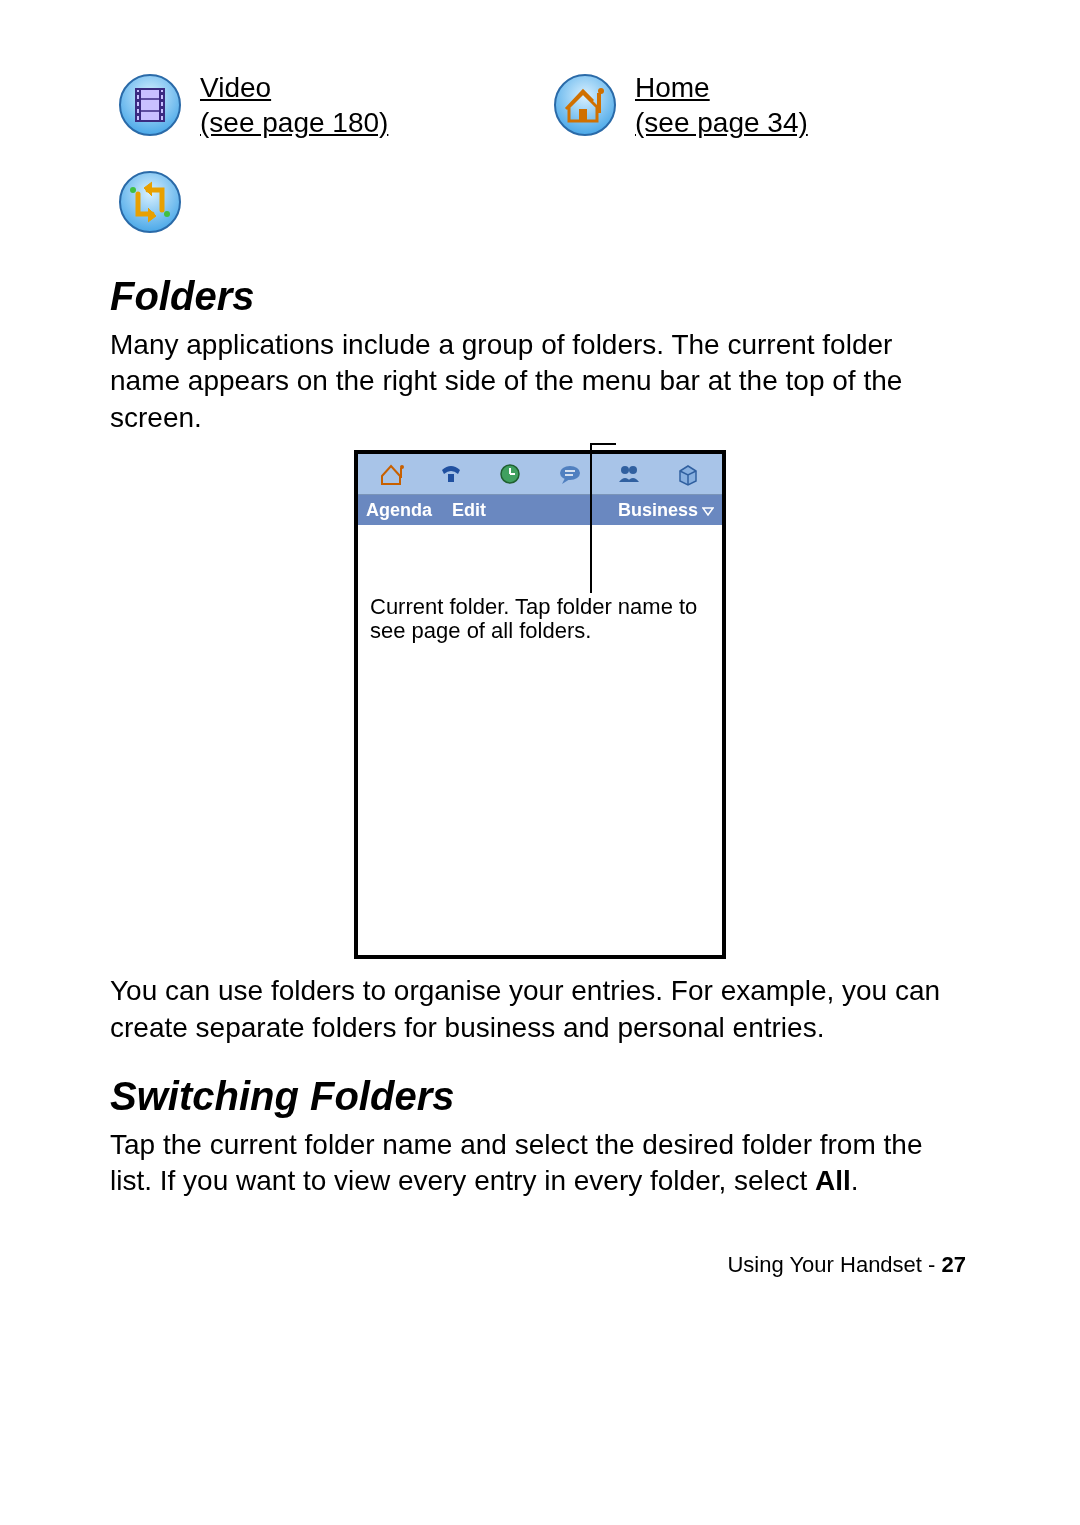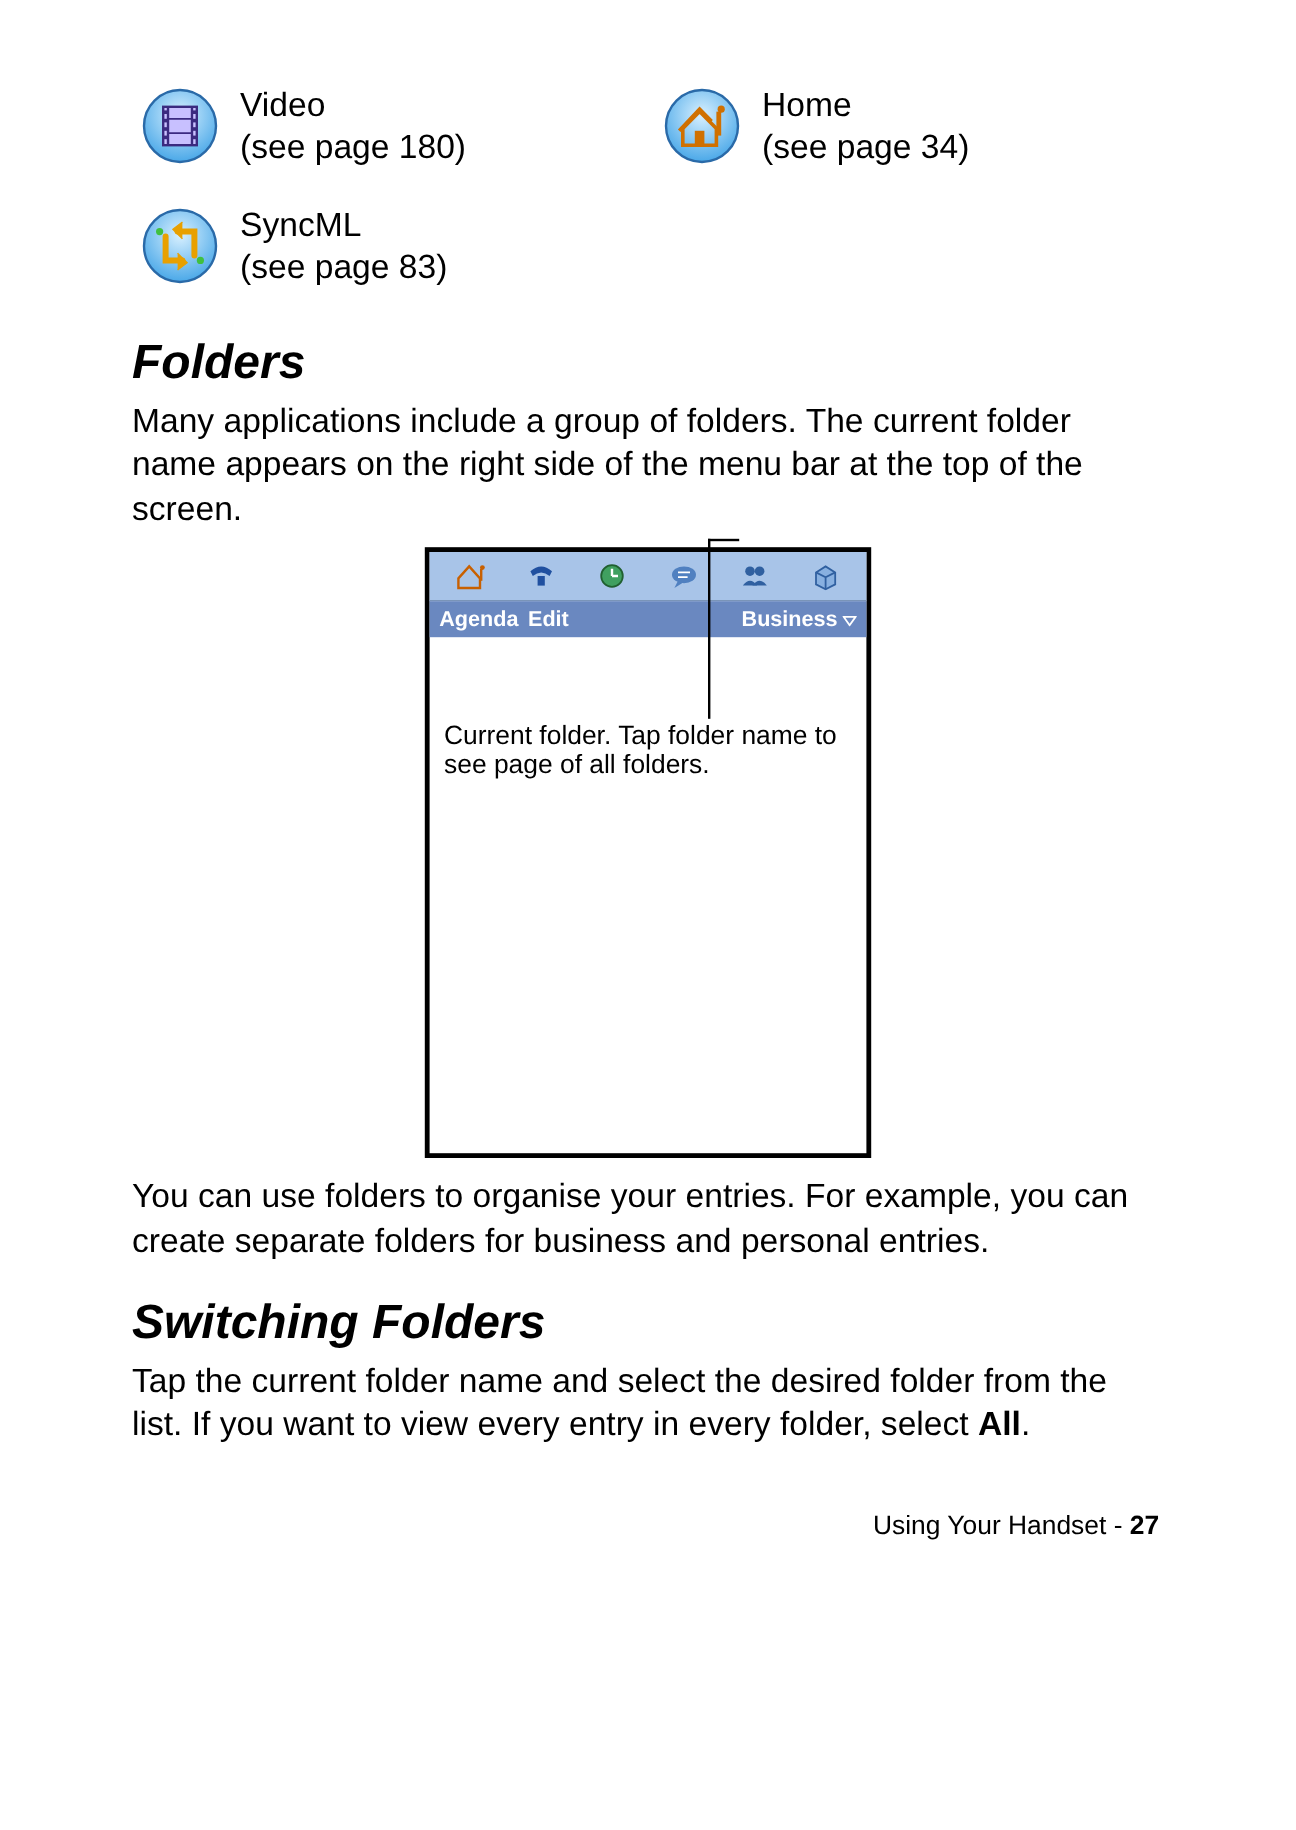--- a/index.html
+++ b/index.html
@@ -22,20 +22,21 @@
     margin-bottom: 40px;
   }
   .icon-grid .icon-cell {
     display: flex;
     justify-content: center;
     align-items: center;
   }
   .icon-grid .text-cell {
     font-size: 28px;
     line-height: 1.25;
+    text-decoration: underline;
   }
   .h2-italic {
     font-size: 40px;
     font-weight: bold;
     font-style: italic;
     margin: 20px 0 8px 0;
   }
   .body-text {
     font-size: 28px;
     line-height: 1.3;
@@ -66,21 +67,21 @@
     color: #fff;
     height: 30px;
     display: flex;
     align-items: center;
     font-size: 18px;
     font-weight: bold;
     padding: 0 8px;
     justify-content: space-between;
     position: relative;
   }
-  .menu-left { display: flex; gap: 8px; }
+  .menu-left { display: flex; gap: 20px; }
   .folder-chip {
     display: flex;
     align-items: center;
     gap: 4px;
   }
   .folder-chip .tri {
     display: inline-block;
   }
   .date-row {
     display: flex;
@@ -206,24 +207,20 @@
         </defs>
         <circle cx="32" cy="32" r="30" fill="url(#gs)" stroke="#2a6aa8" stroke-width="2"></circle>
         <path d="M20 24 L20 44 L34 44" fill="none" stroke="#e8a000" stroke-width="5" stroke-linecap="round"></path>
         <path d="M30 38 L38 46 L30 52" fill="#e8a000" stroke="#e8a000" stroke-width="1"></path>
         <path d="M44 40 L44 20 L30 20" fill="none" stroke="#e8a000" stroke-width="5" stroke-linecap="round"></path>
         <path d="M34 26 L26 18 L34 12" fill="#e8a000" stroke="#e8a000" stroke-width="1"></path>
         <circle cx="15" cy="20" r="3" fill="#40c040"></circle>
         <circle cx="49" cy="44" r="3" fill="#40c040"></circle>
       </svg>
     </div>
-    <div class="text-cell">
-      <span>SyncML</span><br>
-      <span>(see page 83)</span>
-    </div>
     <div></div>
       <div></div>
   </div>
 
   <div class="h2-italic">Folders</div>
   <div class="body-text">Many applications include a group of folders. The current folder name appears on the right side of the menu bar at the top of the screen.</div>
 
   <div class="screenshot-wrap">
     <div class="device-screen">
 

